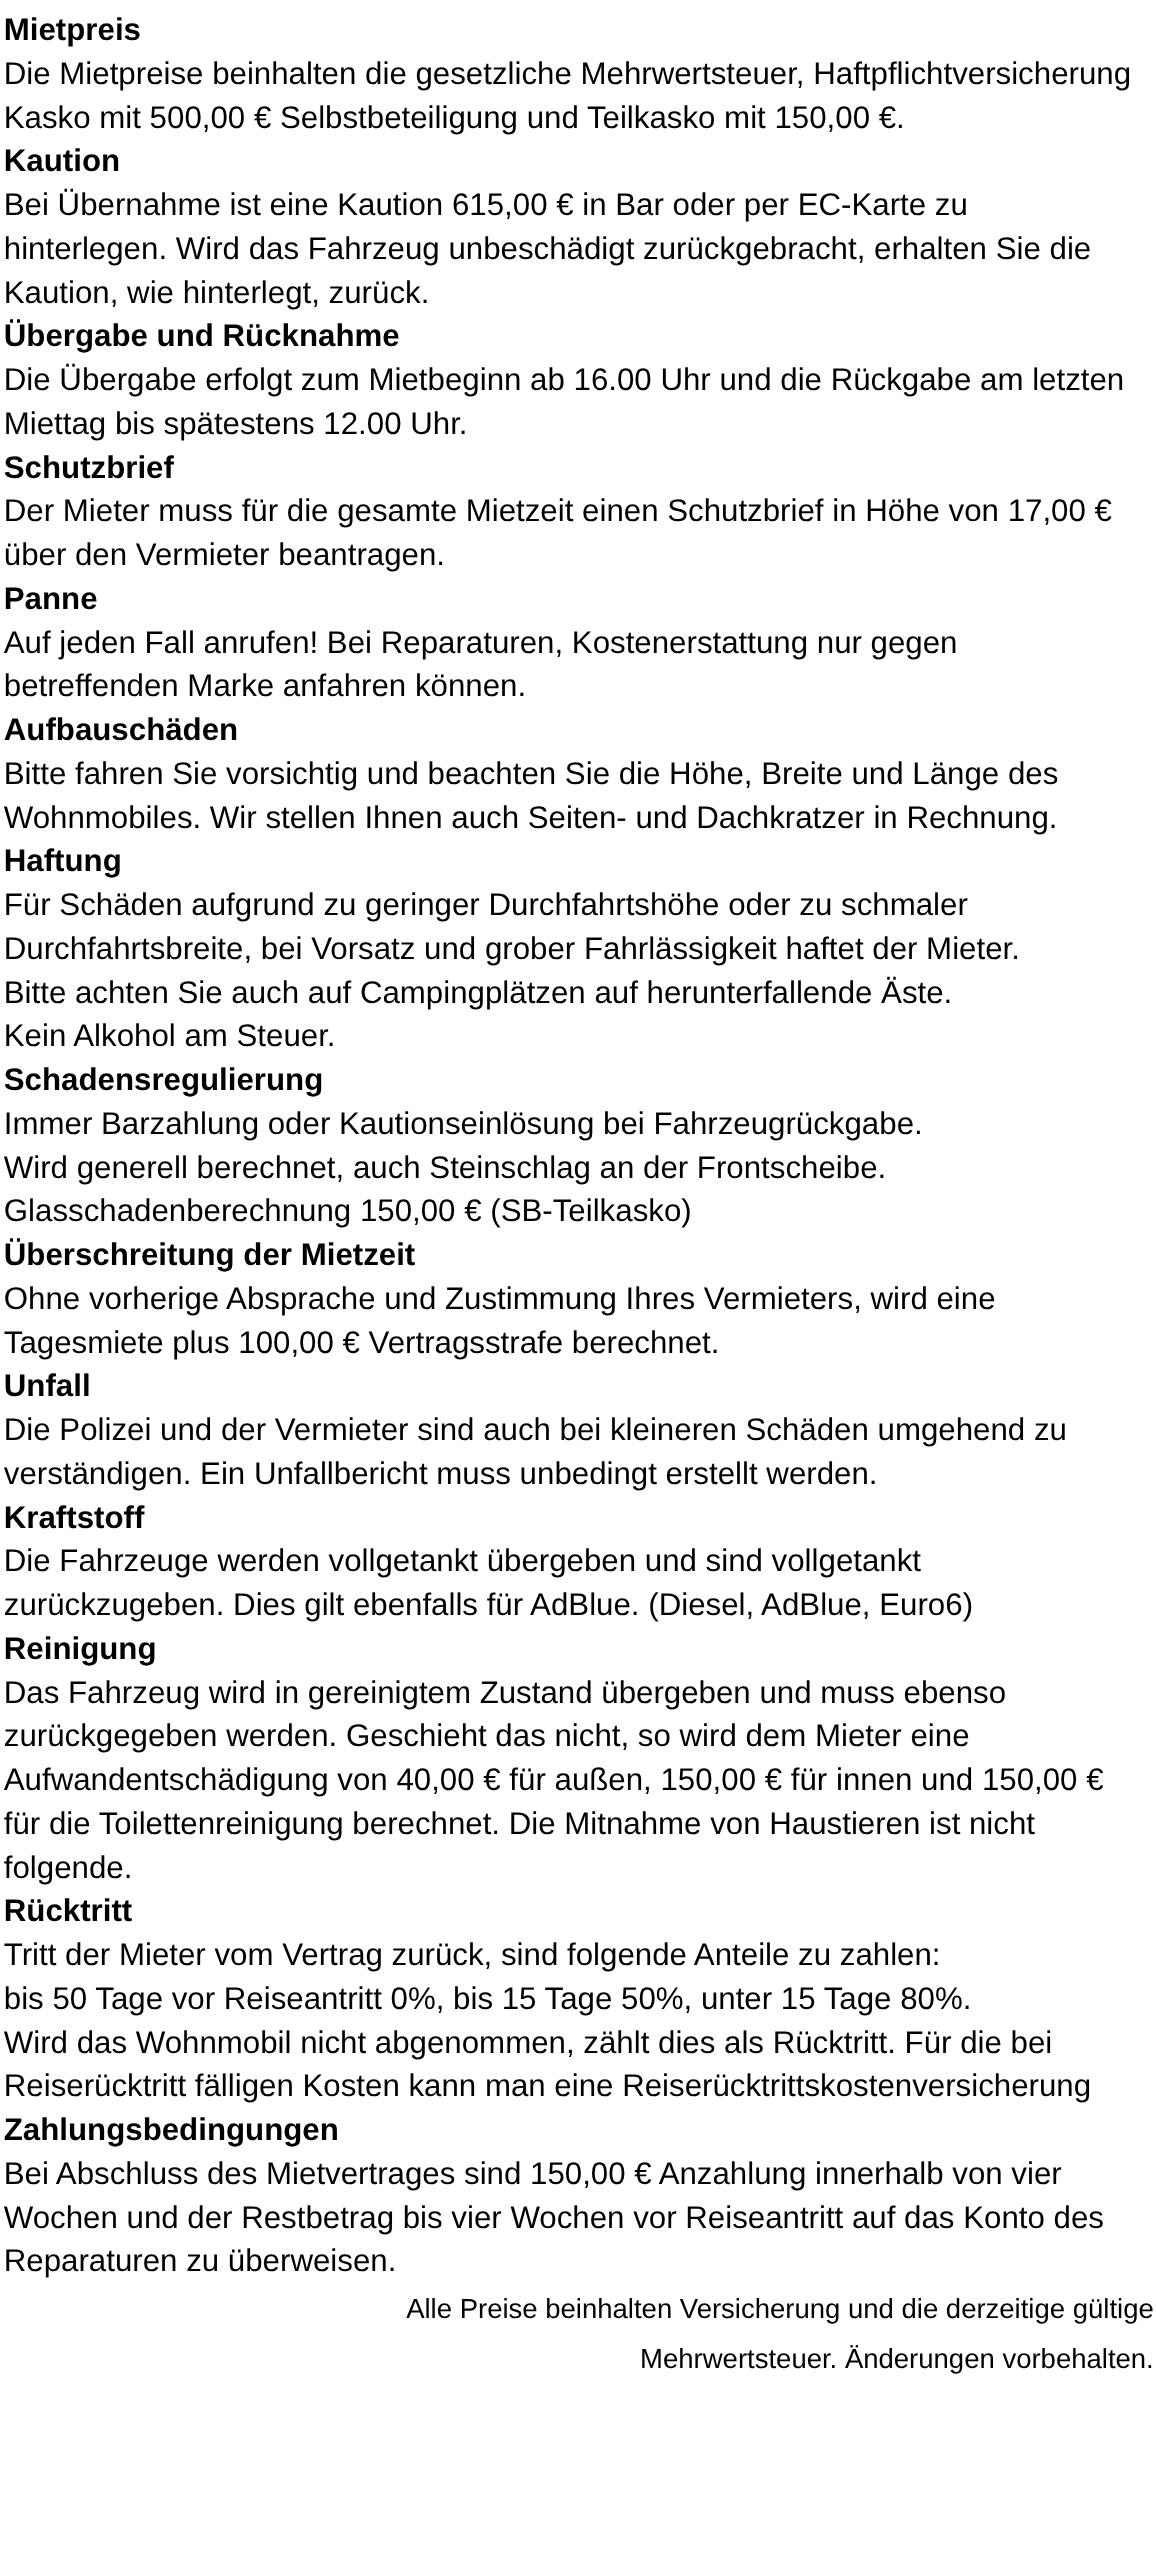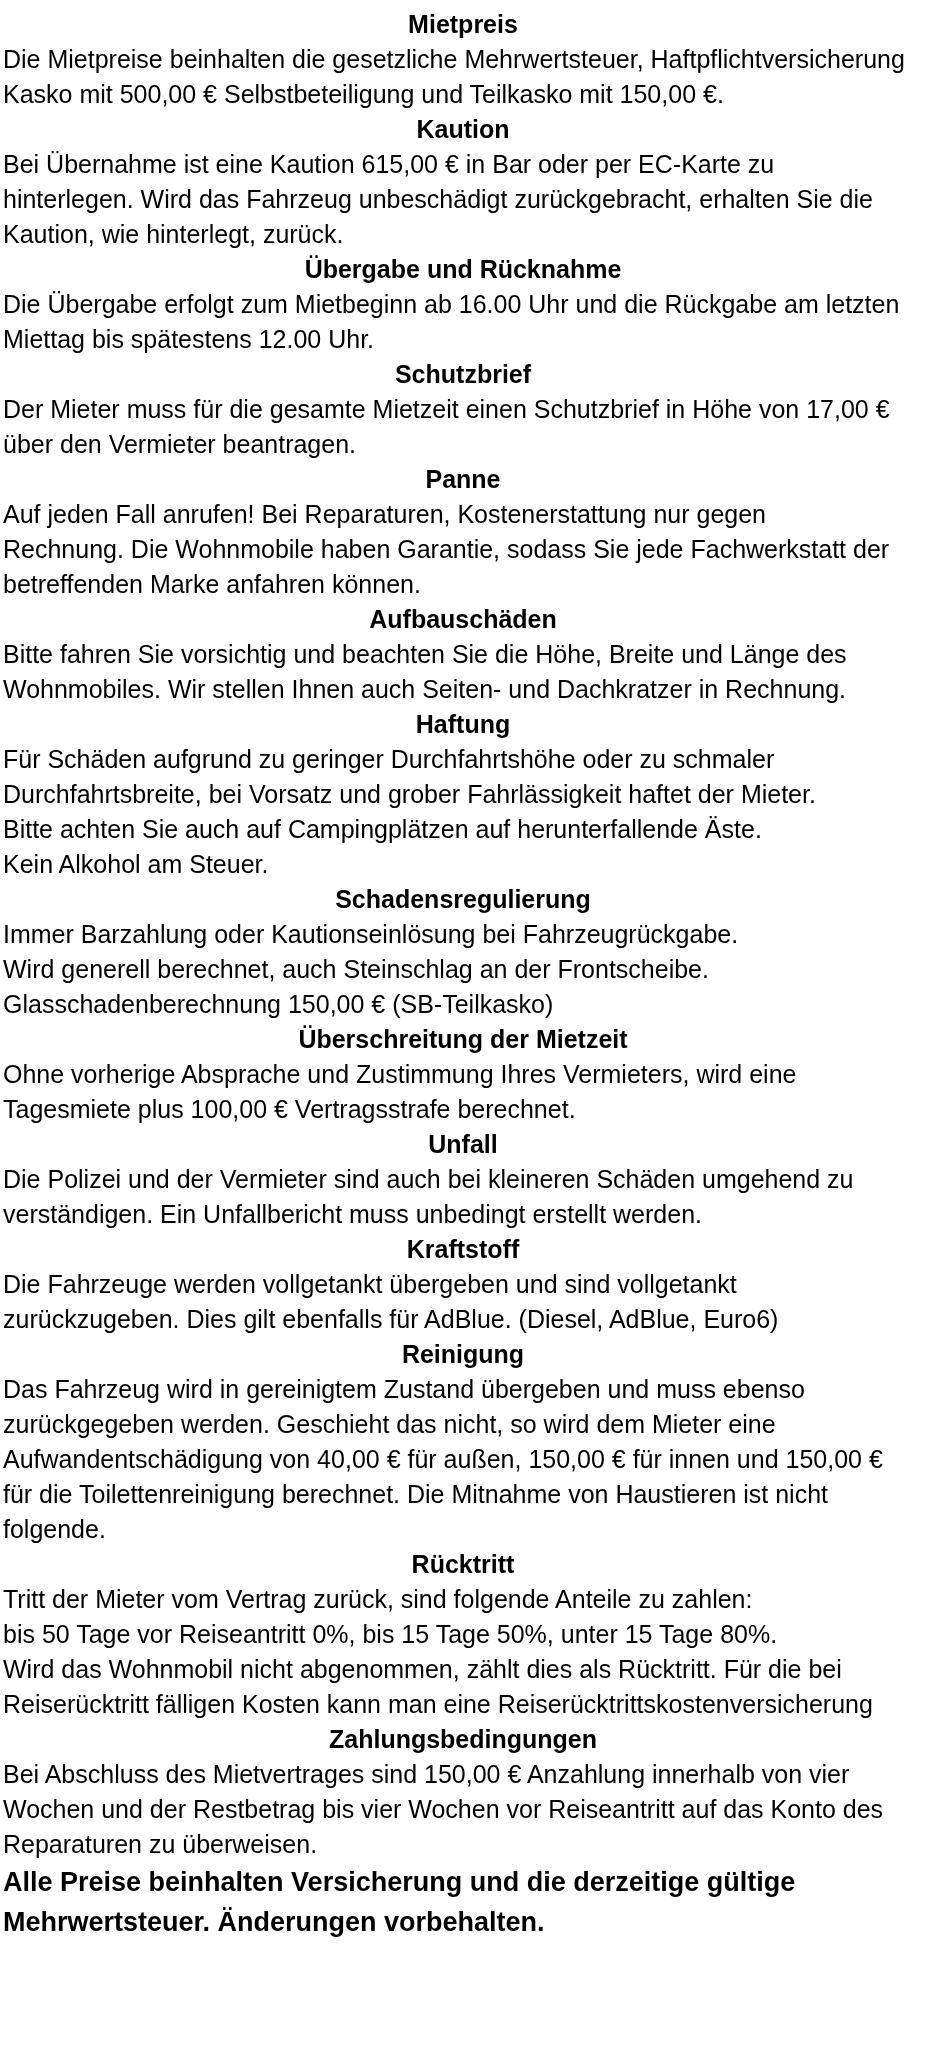--- a/index.html
+++ b/index.html
@@ -11,30 +11,30 @@
     color: #000000;
     font-family: "Liberation Sans", sans-serif;
     font-size: 25px;
     line-height: 35px;
     padding: 7px 2px 0 3px;
     overflow: hidden;
   }
   .heading {
     font-weight: bold;
     white-space: nowrap;
-    text-align: center;
   }
   .line {
     white-space: nowrap;
   }
   .footer-line {
-    font-weight: bold;
-    font-size: 27px;
+    font-weight: normal;
+    font-size: 22px;
     line-height: 40px;
     white-space: nowrap;
+    text-align: right;
   }
   section { margin: 0; padding: 0; }
 </style>
 </head>
 <body>
 
 <main>
 
   <section>
     <div class="heading">Mietpreis</div>
@@ -57,21 +57,20 @@
 
   <section>
     <div class="heading">Schutzbrief</div>
     <div class="line">Der Mieter muss für die gesamte Mietzeit einen Schutzbrief in Höhe von 17,00 €</div>
     <div class="line">über den Vermieter beantragen.</div>
   </section>
 
   <section>
     <div class="heading">Panne</div>
     <div class="line">Auf jeden Fall anrufen! Bei Reparaturen, Kostenerstattung nur gegen</div>
-    <div class="line">Rechnung. Die Wohnmobile haben Garantie, sodass Sie jede Fachwerkstatt der</div>
     <div class="line">betreffenden Marke anfahren können.</div>
   </section>
 
   <section>
     <div class="heading">Aufbauschäden</div>
     <div class="line">Bitte fahren Sie vorsichtig und beachten Sie die Höhe, Breite und Länge des</div>
     <div class="line">Wohnmobiles. Wir stellen Ihnen auch Seiten- und Dachkratzer in Rechnung.</div>
   </section>
 
   <section>

